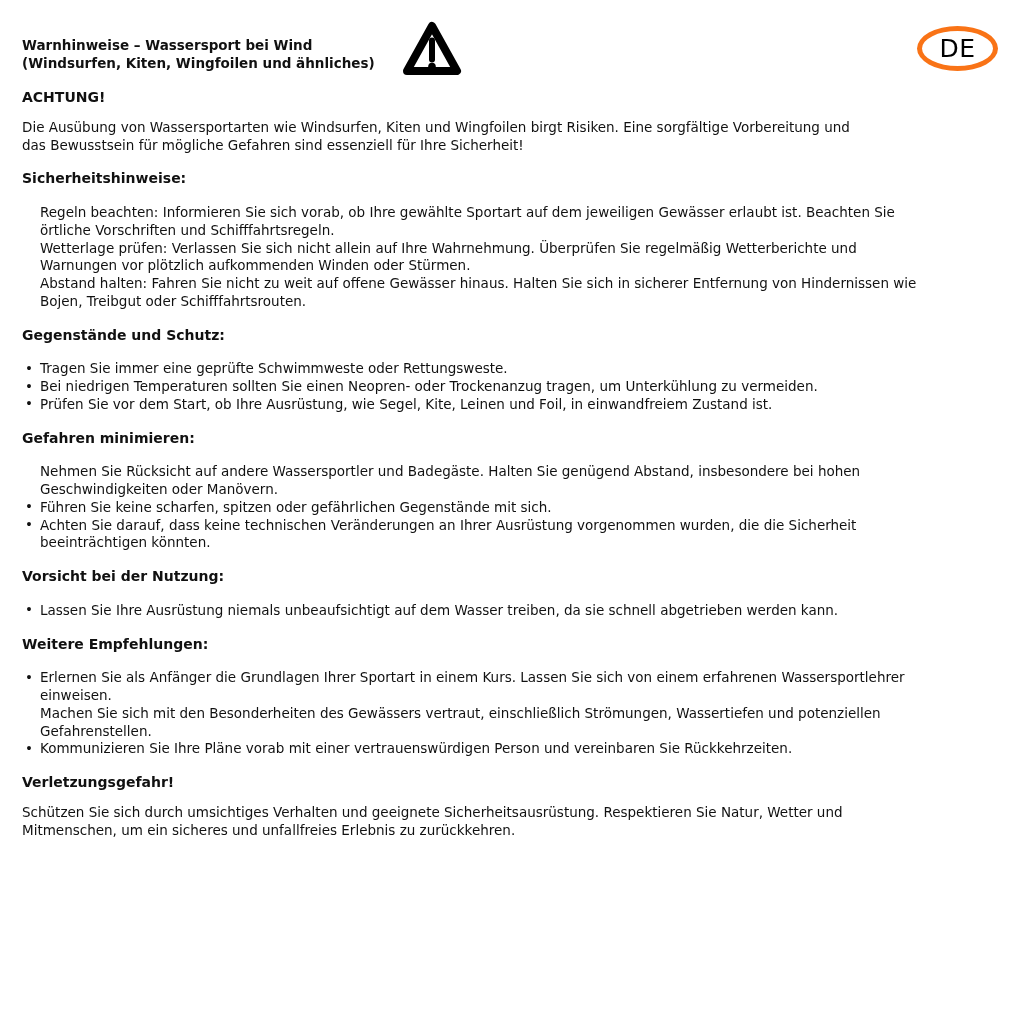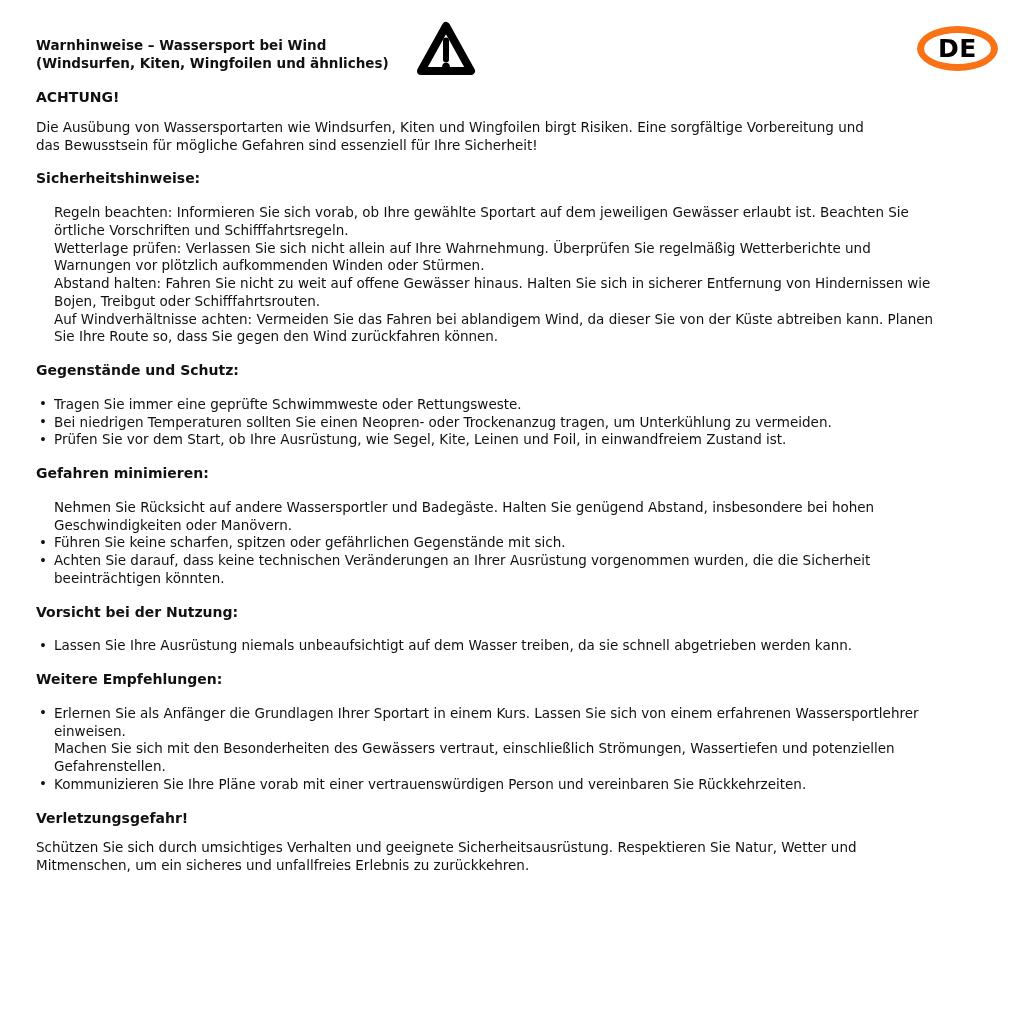--- a/index.html
+++ b/index.html
@@ -5,33 +5,33 @@
   * { margin: 0; padding: 0; box-sizing: border-box; }
   html, body {
     width: 1020px; height: 1026px;
     background: #ffffff;
     overflow: hidden;
     font-family: "DejaVu Sans", "Liberation Sans", sans-serif;
     font-size: 13.5px;
     line-height: 17.75px;
     color: #111111;
   }
-  .page { padding: 37px 22px 0 36px; position: relative; width: 1020px; }
+  .page { padding: 37px 22px 0 22px; position: relative; width: 1020px; }
 
   
   .doc-header { position: relative; height: 36px; }
   .title { font-weight: bold; white-space: pre; }
   .warning-triangle { position: absolute; left: 380px; top: -17px; width: 60px; height: 59px; }
   .lang-badge {
     position: absolute; right: 0px; top: -11px;
     width: 81px; height: 45px;
-    border: 7px solid #f97316;
+    border: 5px solid #f97316;
     border-radius: 50%;
     display: flex; align-items: center; justify-content: center;
-    font-weight: bold; font-size: 25px; line-height: 25px;
+    font-weight: normal; font-size: 25px; line-height: 25px;
     letter-spacing: 0.5px; color: #000;
   }
 
   
   .sec-h { font-weight: bold; font-size: 14px; line-height: 17.75px; margin: 16px 0 0 0; }
   .doc-header + section .sec-h { margin-top: 16px; }
   .items { margin: 16px 0 0 18px; }
   .items.flush { margin-left: 0; }
   .items.tight { margin-top: 12px; }
   .item { position: relative; }
@@ -77,24 +77,20 @@
         <span class="txt">Regeln beachten: Informieren Sie sich vorab, ob Ihre gewählte Sportart auf dem jeweiligen Gewässer erlaubt ist. Beachten Sie
 örtliche Vorschriften und Schifffahrtsregeln.</span>
       </div>
       <div class="item">
         <span class="txt">Wetterlage prüfen: Verlassen Sie sich nicht allein auf Ihre Wahrnehmung. Überprüfen Sie regelmäßig Wetterberichte und
 Warnungen vor plötzlich aufkommenden Winden oder Stürmen.</span>
       </div>
       <div class="item">
         <span class="txt">Abstand halten: Fahren Sie nicht zu weit auf offene Gewässer hinaus. Halten Sie sich in sicherer Entfernung von Hindernissen wie
 Bojen, Treibgut oder Schifffahrtsrouten.</span>
-      </div>
-      <div class="item">
-        <span class="txt">Auf Windverhältnisse achten: Vermeiden Sie das Fahren bei ablandigem Wind, da dieser Sie von der Küste abtreiben kann. Planen
-Sie Ihre Route so, dass Sie gegen den Wind zurückfahren können.</span>
       </div>
     </div>
   </section>
 
   <section>
     <h2 class="sec-h">Gegenstände und Schutz:</h2>
     <div class="items">
       <div class="item">
         <span class="marker">•</span>
         <span class="txt">Tragen Sie immer eine geprüfte Schwimmweste oder Rettungsweste.</span>

